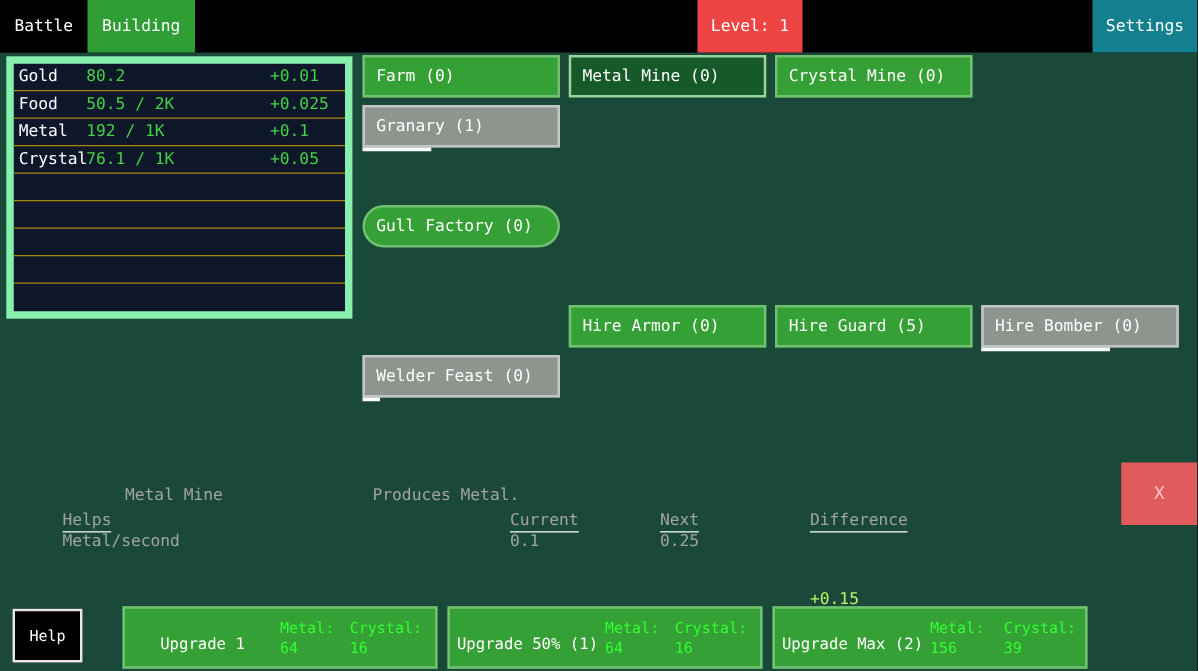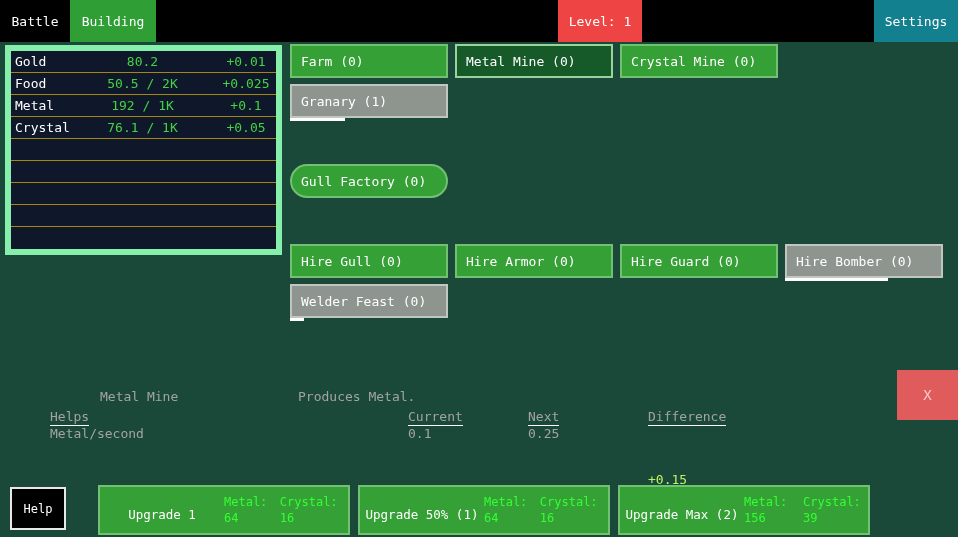--- a/index.html
+++ b/index.html
@@ -14,21 +14,21 @@
   .tbtn { position:absolute; top:0; height:42px; display:flex; align-items:center; justify-content:center; font-size:13px; cursor:pointer; }
   .tbtn.battle   { left:0;   width:70px;  background:#000000; }
   .tbtn.building { left:70px; width:86px; background:#2f9e35; }
   .tbtn.level    { left:558px; width:84px; background:#ef4444; }
   .tbtn.settings { left:874px; width:84px; background:#12808e; }
   
   .res-table { position:absolute; left:5px; top:45px; width:277px; border:6px solid #86efac; background:#0f172a; }
   .res-row { display:grid; grid-template-columns:58px 147px 1fr; height:22px; align-items:center; border-bottom:1px solid #a5870f; font-size:13px; }
   .res-row:last-child { border-bottom:none; }
   .res-row .name { padding-left:4px; color:#ffffff; }
-  .res-row .value, .res-row .rate { color:#44d344;text-align:center; }
+  .res-row .value, .res-row .rate { color:#44d344; }
   
   .bbtn { position:absolute; width:158px; height:34px; border:2px solid #72c172; background:#35a035;
           display:flex; align-items:center; padding-left:9px; font-size:13px; cursor:pointer; }
   .bbtn.selected { background:#155a28; border-color:#9ad49a; }
   .bbtn.gray { background:#8e948e; border-color:#c2c6c2; }
   .progress { position:absolute; height:3px; background:#ffffff; }
   
   .info-text { position:absolute; font-size:13px; color:#a3a3a3; white-space:nowrap; }
   .info-head { border-bottom:1px solid #ffffff; padding-bottom:1px; }
   .diff-green { color:#bef264;margin-top:46px; }
@@ -82,23 +82,22 @@
     <div class="res-row"></div>
     <div class="res-row"></div>
   </div>
 
   <div class="bbtn" style="left:290px; top:44px;">Farm (0)</div>
   <div class="bbtn selected" style="left:455px; top:44px;">Metal Mine (0)</div>
   <div class="bbtn" style="left:620px; top:44px;">Crystal Mine (0)</div>
   <div class="bbtn gray" style="left:290px; top:84px;text-align:right;">Granary (1)</div>
   <div class="progress" style="left:290px; top:118px; width:55px;"></div>
   <div class="bbtn" style="left:290px; top:164px;border-radius:17px;">Gull Factory (0)</div>
-  <div class="bbtn" style="left:290px; top:244px;">Hire Gull (0)</div>
   <div class="bbtn" style="left:455px; top:244px;">Hire Armor (0)</div>
-  <div class="bbtn" style="left:620px; top:244px;">Hire Guard (0)</div>
+  <div class="bbtn" style="left:620px; top:244px;">Hire Guard (5)</div>
   <div class="bbtn gray" style="left:785px; top:244px;">Hire Bomber (0)</div>
   <div class="progress" style="left:785px; top:278px; width:103px;"></div>
   <div class="bbtn gray" style="left:290px; top:284px;">Welder Feast (0)</div>
   <div class="progress" style="left:290px; top:318px; width:14px;"></div>
 
   <div class="info-text" style="left:100px; top:389px;">Metal Mine</div>
   <div class="info-text" style="left:298px; top:389px;">Produces Metal.</div>
 
   <div class="info-text info-head" style="left:50px;  top:409px;">Helps</div>
   <div class="info-text info-head" style="left:408px; top:409px;">Current</div>

